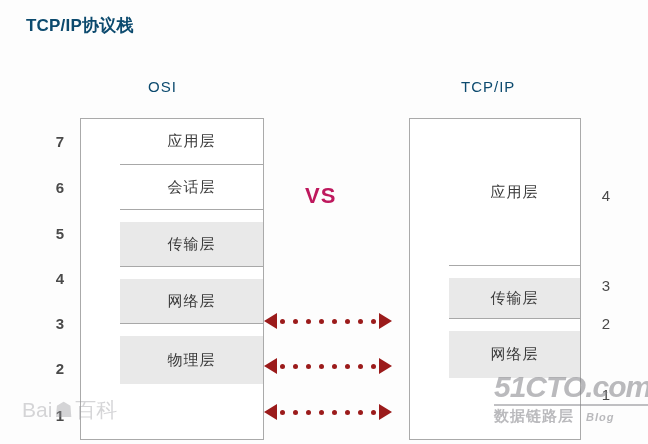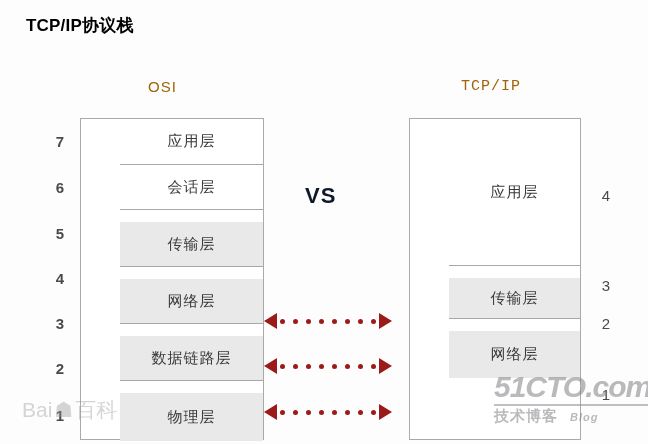--- a/index.html
+++ b/index.html
@@ -16,35 +16,35 @@
     background: #fdfdfd;
   }
 
   
   .page-title {
     position: absolute;
     left: 26px;
     top: 14px;
     font-size: 17px;
     font-weight: bold;
-    color: #000000;
+    color: #0c4a6e;
     letter-spacing: 0.2px;
     white-space: nowrap;
   }
 
   
   .col-header {
     position: absolute;
     font-size: 15px;
-    color: #a16207;
+    color: #0c4a6e;
     letter-spacing: 1px;
     white-space: nowrap;
   }
   .col-header.osi   { left: 148px; top: 78px; }
-  .col-header.tcpip { left: 461px; top: 78px; font-family: Liberation Mono, monospace; }
+  .col-header.tcpip { left: 461px; top: 78px; }
 
   
   .stack {
     position: absolute;
     box-sizing: border-box;
     border: 1px solid #aaaaaa;
     background: #ffffff;
     padding-left: 39px;
   }
   .stack-osi {
@@ -88,21 +88,21 @@
   .idx-left  { left: 50px; }
   .idx-right { left: 596px; font-weight: normal; color: #4a4a4a; }
 
   
   .vs-label {
     position: absolute;
     left: 305px;
     top: 183px;
     font-size: 22px;
     font-weight: bold;
-    color: #0f172a;
+    color: #be185d;
     letter-spacing: 1px;
   }
 
   
   .arrow-row {
     position: absolute;
     left: 264px;
     width: 128px;
     height: 16px;
     display: flex;
@@ -188,21 +188,20 @@
 <div class="page-title">TCP/IP协议栈</div>
 
 <div class="col-header osi">OSI</div>
 <div class="col-header tcpip">TCP/IP</div>
 
 <div class="stack stack-osi">
   <div class="layer" style="height:46px">应用层</div>
   <div class="layer" style="height:45px">会话层</div>
   <div class="layer shaded" style="height:45px">传输层</div>
   <div class="layer shaded" style="height:45px">网络层</div>
-  <div class="layer shaded" style="height:45px">数据链路层</div>
   <div class="layer shaded" style="height:48px">物理层</div>
 </div>
 
 <div class="idx idx-left" style="top:133px">7</div>
 <div class="idx idx-left" style="top:179px">6</div>
 <div class="idx idx-left" style="top:225px">5</div>
 <div class="idx idx-left" style="top:270px">4</div>
 <div class="idx idx-left" style="top:315px">3</div>
 <div class="idx idx-left" style="top:360px">2</div>
 <div class="idx idx-left" style="top:407px">1</div>
@@ -265,15 +264,15 @@
   <span class="arrow-head right"></span>
 </div>
 
 <div class="wm wm-baidu">
   <span>Bai</span><span class="bd-mark">☗</span><span>百科</span>
 </div>
 
 <div class="wm wm-51cto">
   <span class="l1">51CTO.com</span>
   <span class="l2">
-    <span>技术博客</span><span class="blog">Blog</span>
+    <span>数据链路层</span><span class="blog">Blog</span>
   </span>
 </div>
 
 </body></html>

